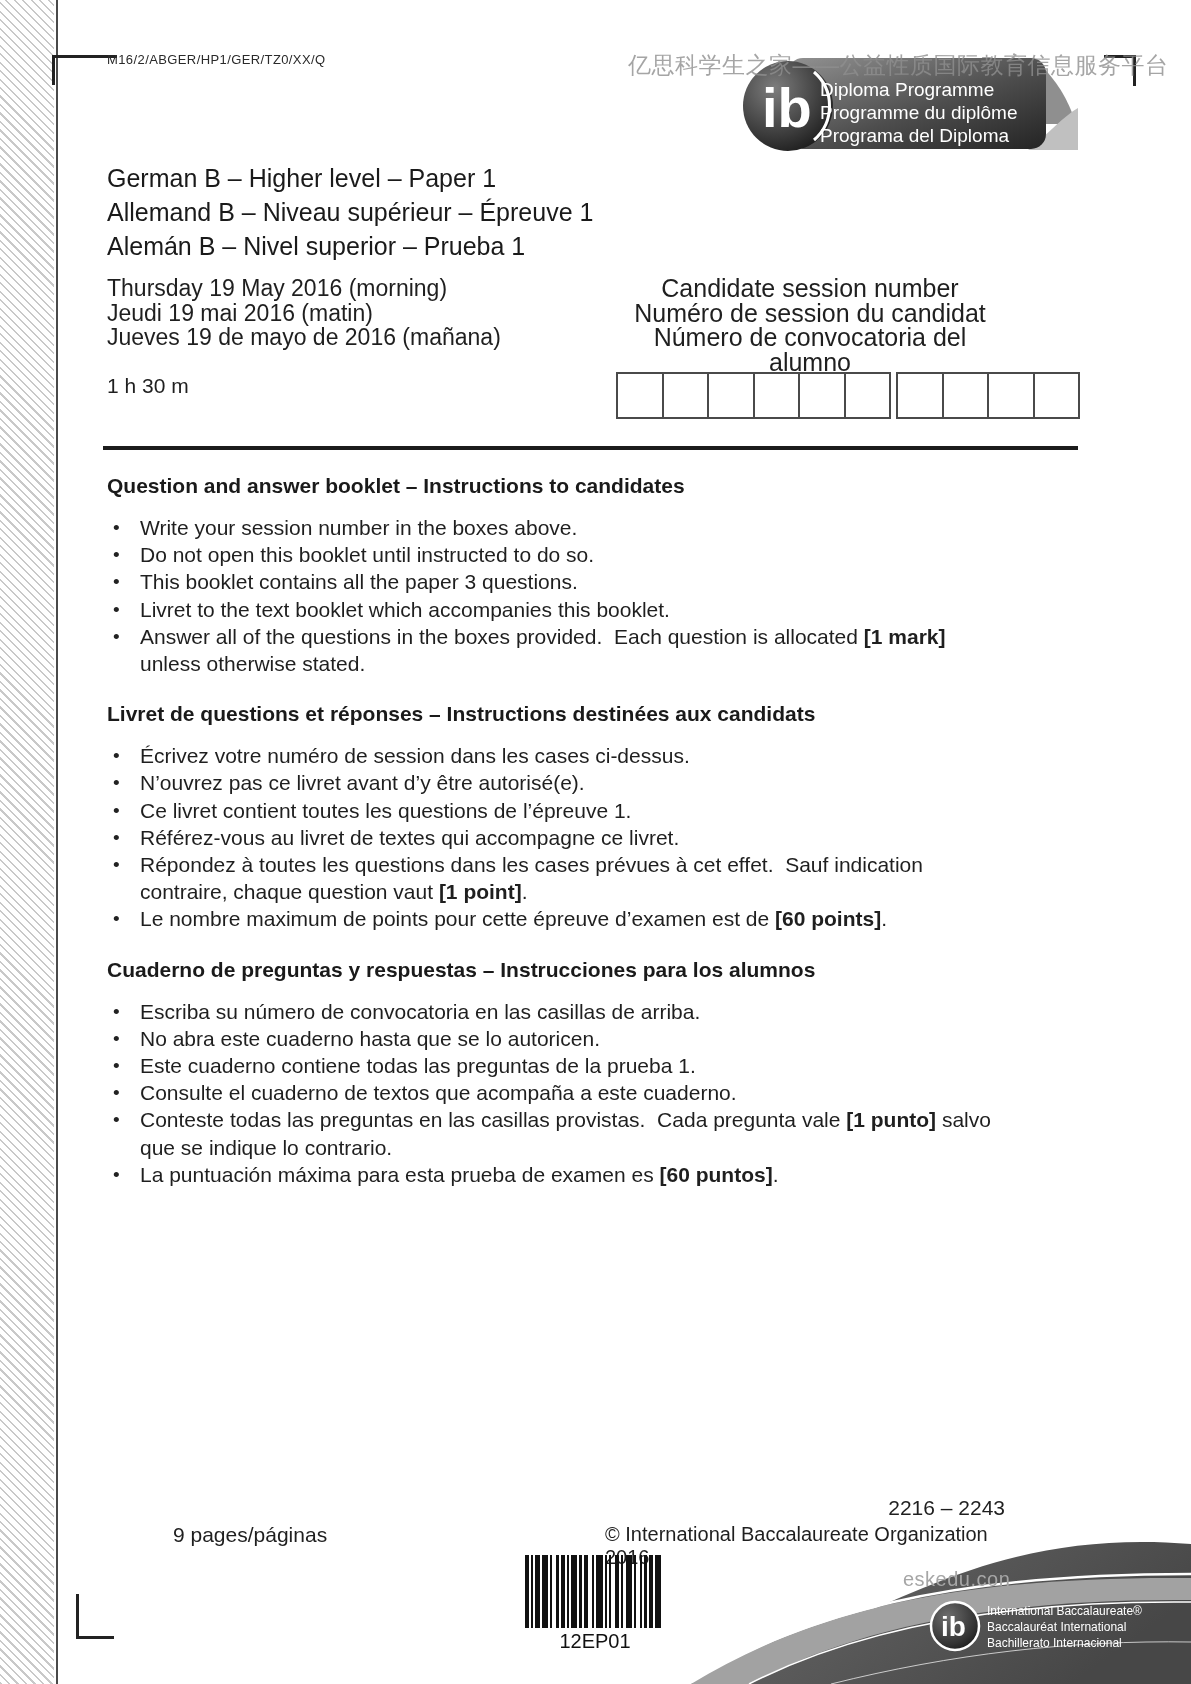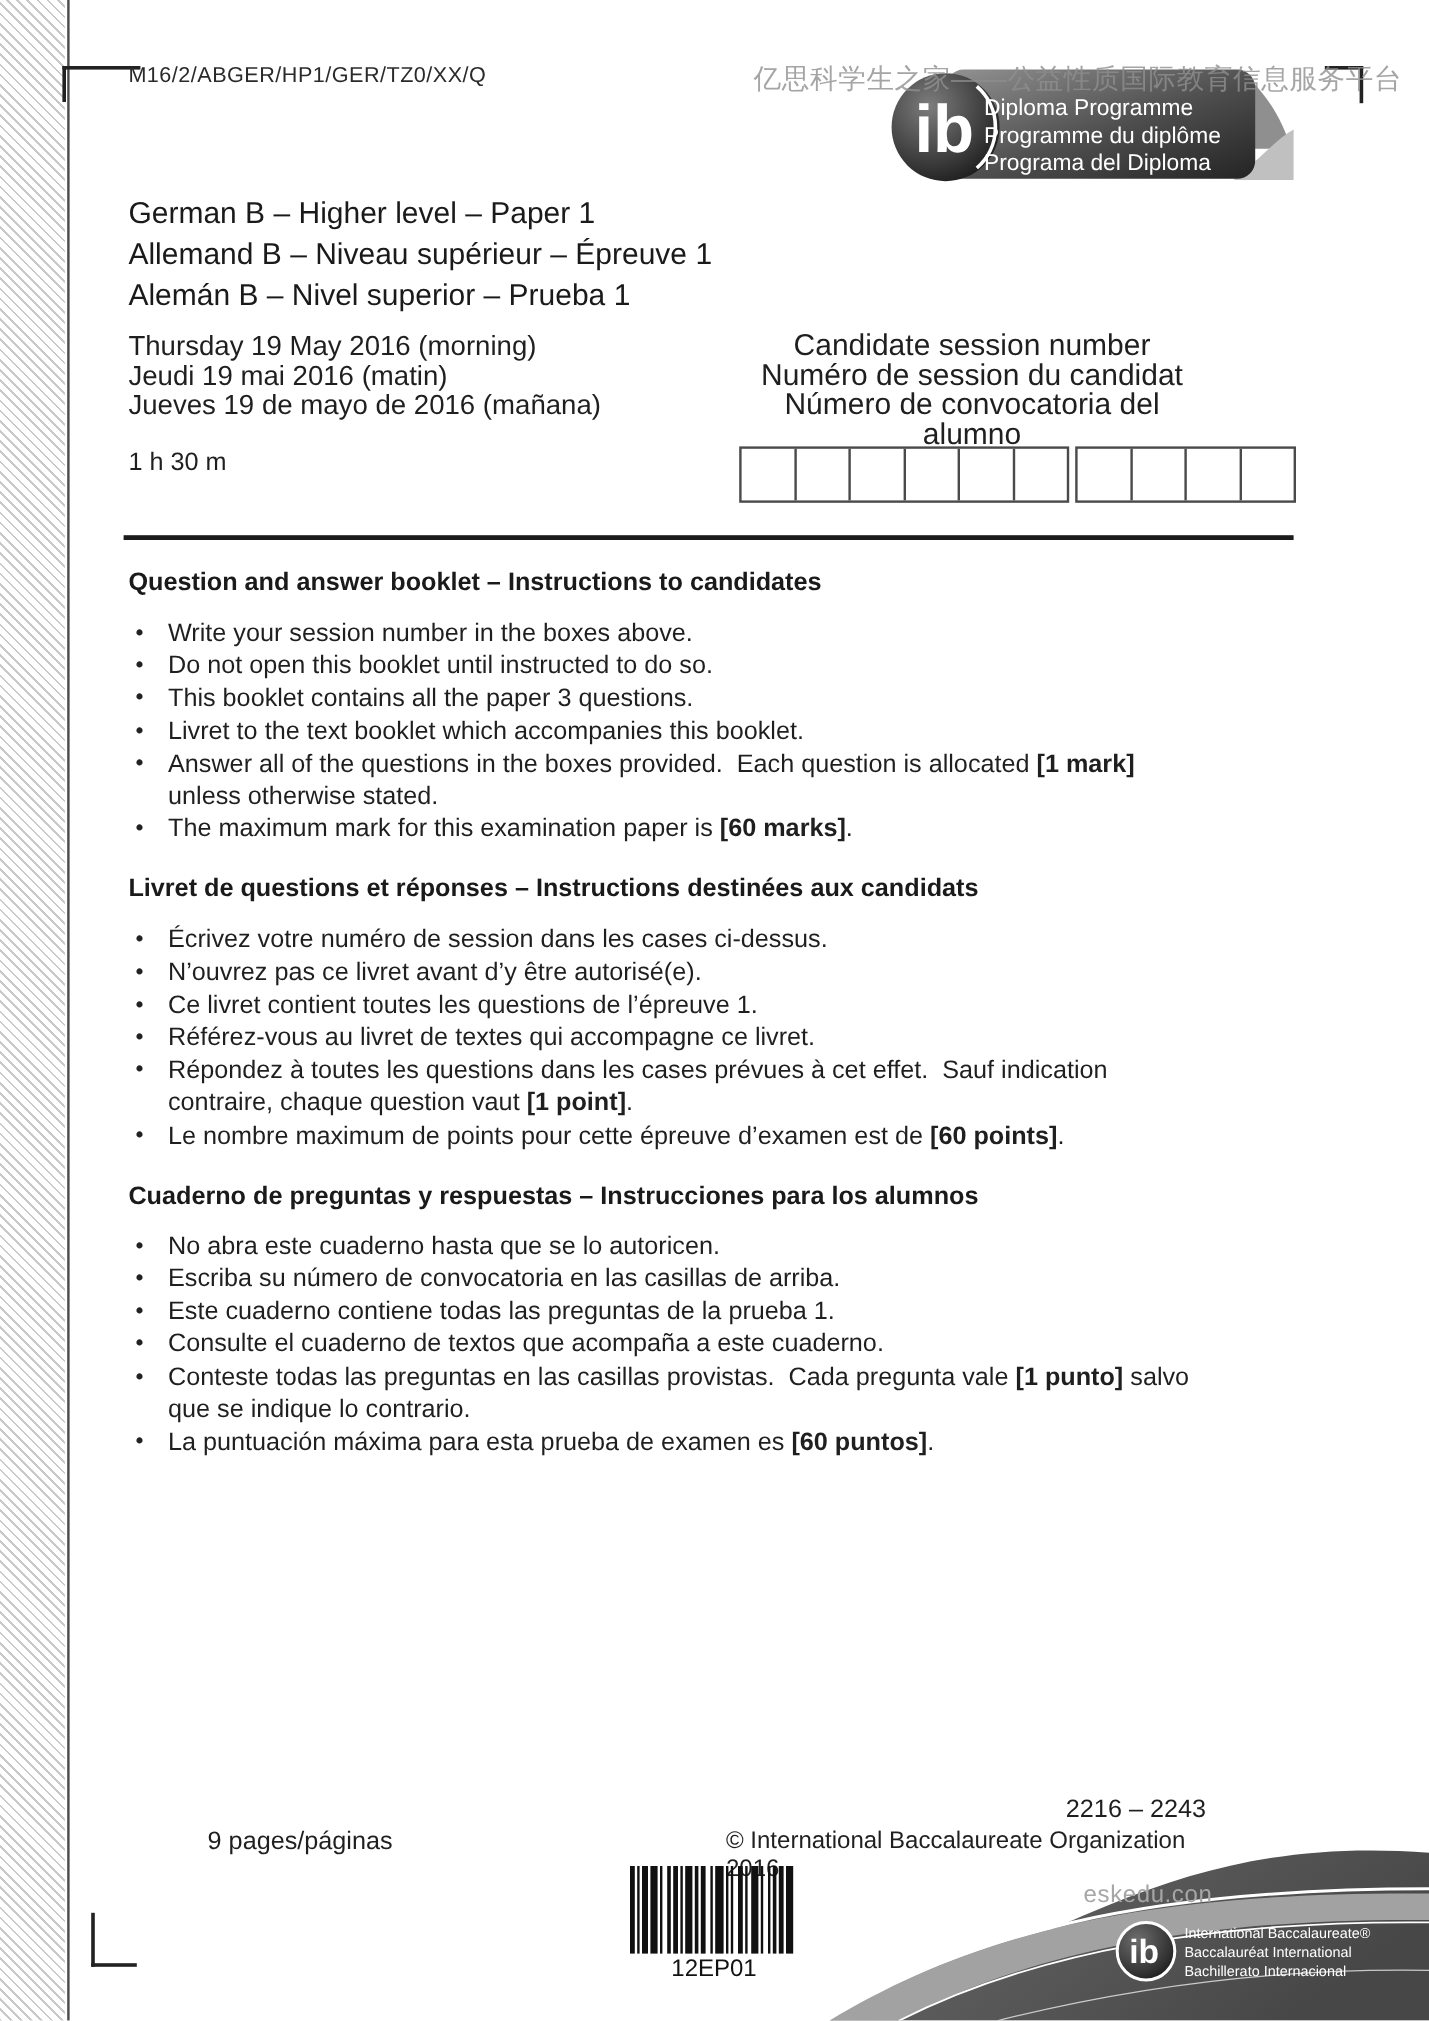--- a/index.html
+++ b/index.html
@@ -8,21 +8,21 @@
   
   .edge-strip{position:absolute;left:0;top:0;width:54px;height:1684px;
     background-image:repeating-linear-gradient(45deg,rgba(60,60,60,.28) 0 1.6px,transparent 1.6px 6px),
                      repeating-linear-gradient(0deg,#fff 0 1px,transparent 1px 8px);}
   .edge-line{position:absolute;left:56px;top:0;width:2px;height:1684px;background:#4a4a4a;}
   
   .mark{position:absolute;}
   .mark-tl{left:52px;top:55px;width:62px;height:27px;border-top:3px solid #222;border-left:3px solid #222;}
   .mark-tr{left:1104px;top:55px;width:29px;height:28px;border-top:3px solid #222;border-right:3px solid #222;}
   .mark-bl{left:76px;top:1594px;width:35px;height:42px;border-left:3px solid #222;border-bottom:3px solid #222;}
-  .header-code{position:absolute;left:107px;top:52px;font-size:18px;letter-spacing:.4px;color:#2a2a2a;}
+  .header-code{position:absolute;left:107px;top:52px;font-size:13px;letter-spacing:.4px;color:#2a2a2a;}
   
   .logo-top{position:absolute;left:698px;top:56px;width:382px;height:96px;}
   .cn-watermark{position:absolute;left:628px;top:50px;width:470px;font-size:23px;color:#8f8f8f;opacity:.8;
     white-space:nowrap;z-index:5;letter-spacing:.5px;}
   .title{position:absolute;left:107px;top:161px;font-size:25px;font-weight:normal;line-height:34px;color:#1a1a1a;}
   .exam-row{position:absolute;left:107px;top:276px;width:900px;}
   .dates{position:absolute;left:0;top:0;font-size:23px;line-height:24.6px;}
   .duration{position:absolute;left:0;top:98px;font-size:21px;}
   .session-labels{position:absolute;left:517px;top:0;width:372px;text-align:center;font-size:25px;line-height:24.6px;}
   .session-boxes{position:absolute;left:616px;top:372px;display:flex;}
@@ -132,39 +132,38 @@
 
   <div class="instructions">
     <div class="i-section">
       <h2>Question and answer booklet – Instructions to candidates</h2>
       <ul>
           <li><span>Write your session number in the boxes above.</span></li>
           <li><span>Do not open this booklet until instructed to do so.</span></li>
           <li><span>This booklet contains all the paper 3 questions.</span></li>
           <li><span>Livret to the text booklet which accompanies this booklet.</span></li>
           <li><span>Answer all of the questions in the boxes provided.&nbsp; Each question is allocated </span><span class="b">[1 mark]</span><span> unless otherwise stated.</span></li>
-          <li><span>The maximum mark for this examination paper is </span><span class="b">[60 marks]</span><span>.</span></li>
         </ul>
     </div>
     <div class="i-section">
       <h2>Livret de questions et réponses – Instructions destinées aux candidats</h2>
       <ul>
           <li><span>Écrivez votre numéro de session dans les cases ci-dessus.</span></li>
           <li><span>N’ouvrez pas ce livret avant d’y être autorisé(e).</span></li>
           <li><span>Ce livret contient toutes les questions de l’épreuve 1.</span></li>
           <li><span>Référez-vous au livret de textes qui accompagne ce livret.</span></li>
           <li><span>Répondez à toutes les questions dans les cases prévues à cet effet.&nbsp; Sauf indication contraire, chaque question vaut </span><span class="b">[1 point]</span><span>.</span></li>
           <li><span>Le nombre maximum de points pour cette épreuve d’examen est de </span><span class="b">[60 points]</span><span>.</span></li>
         </ul>
     </div>
     <div class="i-section">
       <h2>Cuaderno de preguntas y respuestas – Instrucciones para los alumnos</h2>
       <ul>
+          <li><span>Escriba su número de convocatoria en las casillas de arriba.</span></li>
           <li><span>No abra este cuaderno hasta que se lo autoricen.</span></li>
-          <li><span>Escriba su número de convocatoria en las casillas de arriba.</span></li>
           <li><span>Este cuaderno contiene todas las preguntas de la prueba 1.</span></li>
           <li><span>Consulte el cuaderno de textos que acompaña a este cuaderno.</span></li>
           <li><span>Conteste todas las preguntas en las casillas provistas.&nbsp; Cada pregunta vale </span><span class="b">[1 punto]</span><span> salvo que se indique lo contrario.</span></li>
           <li><span>La puntuación máxima para esta prueba de examen es </span><span class="b">[60 puntos]</span><span>.</span></li>
         </ul>
     </div>
   </div>
 
   <div class="pages-label">9 pages/páginas</div>
   <div class="exam-code">2216 – 2243</div>

